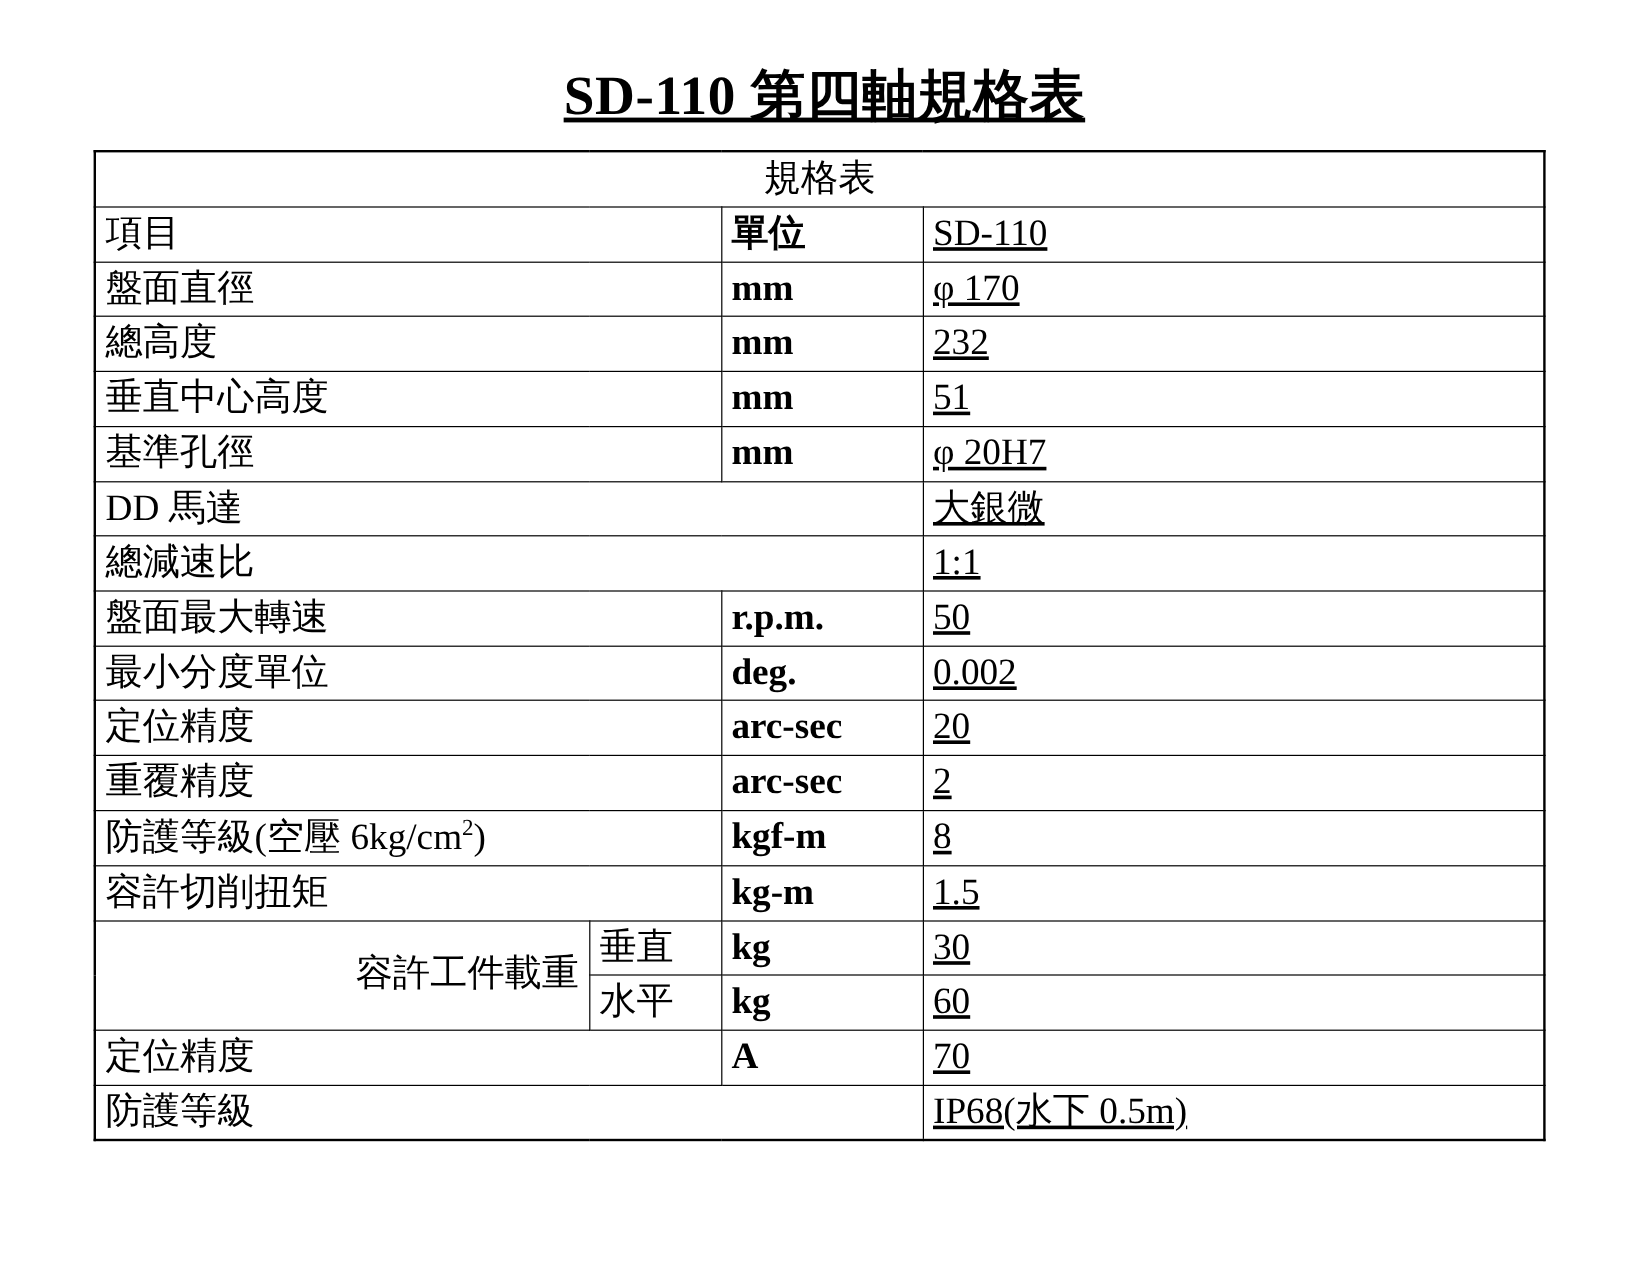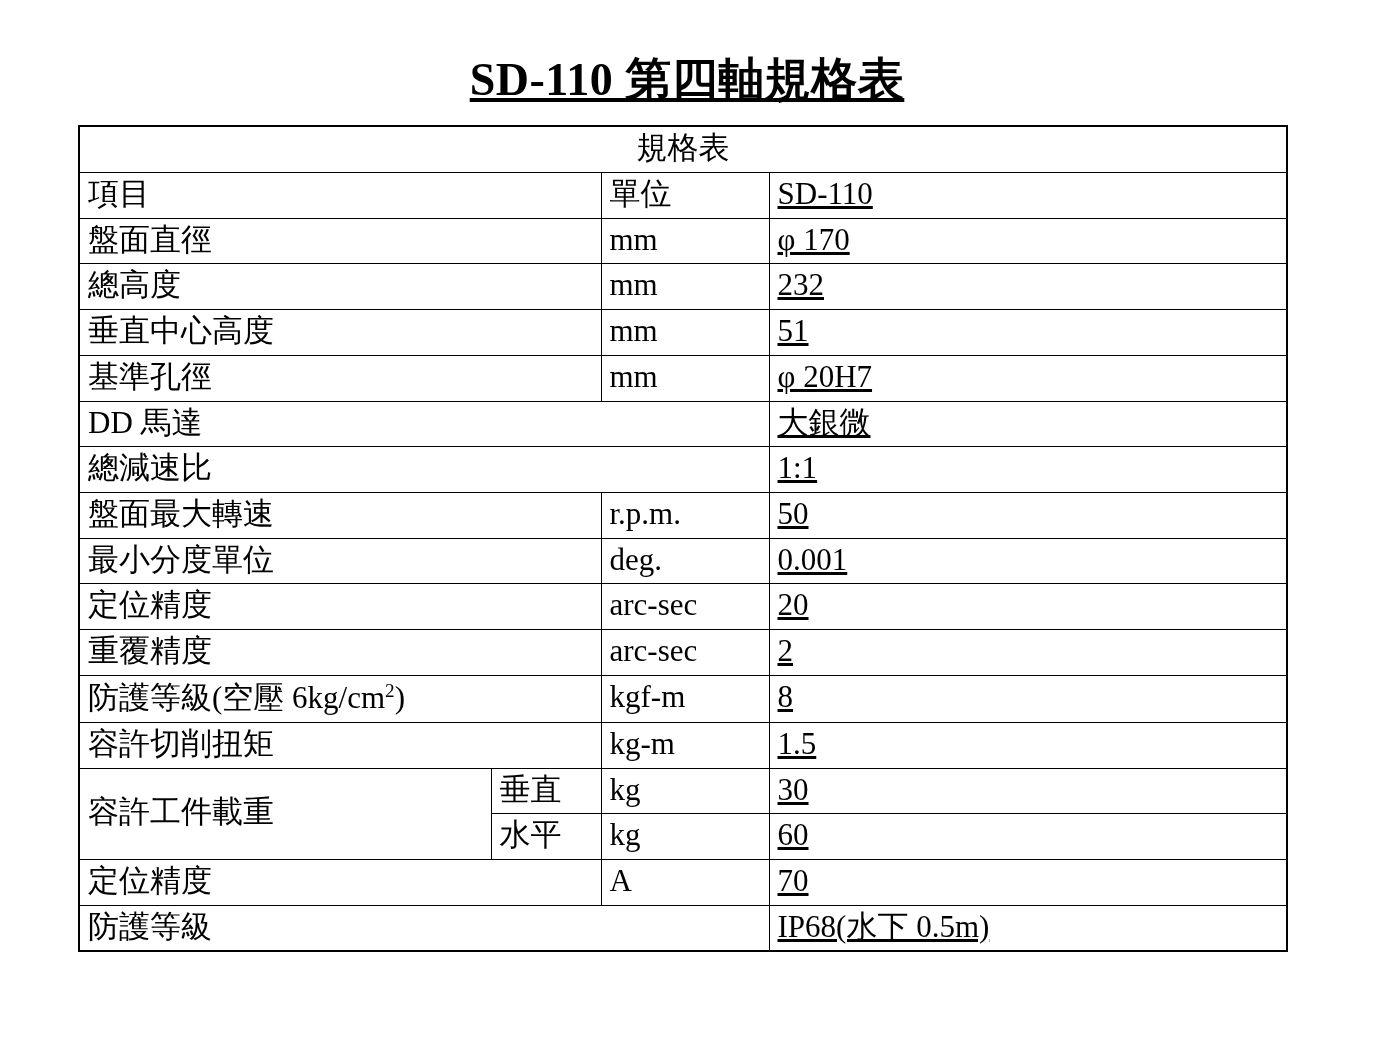--- a/index.html
+++ b/index.html
@@ -52,28 +52,28 @@
   .col-sub    { width: 110px; }
   .col-unit   { width: 168px; }
   .col-value  { width: 518px; }
 
   .hdr {
     text-align: center;
     font-size: 32px;
   }
   .center { }
   .pad-left-sm { padding-left: 14px; }
-  .pad-left-md { padding-left: 22px; }
+  .pad-left-md { padding-left: 22px; font-weight: bold; }
   .val { padding-left: 14px; text-decoration: underline; }
   sup {
     font-size: 0.62em;
     vertical-align: super;
   }
   .vmerge {
-    text-align: left;
+    text-align: right;
     vertical-align: middle;
   }
 </style>
 </head>
 <body>
 
 <div class="page">
 
   <div class="doc-title">SD-110  第四軸規格表</div>
 
@@ -131,21 +131,21 @@
 
       <tr>
         <td colspan="2" class="pad-left-sm">盤面最大轉速</td>
         <td class="pad-left-md">r.p.m.</td>
         <td class="val">50</td>
       </tr>
 
       <tr>
         <td colspan="2" class="pad-left-sm">最小分度單位</td>
         <td class="pad-left-md">deg.</td>
-        <td class="val">0.001</td>
+        <td class="val">0.002</td>
       </tr>
 
       <tr>
         <td colspan="2" class="pad-left-sm">定位精度</td>
         <td class="pad-left-md">arc-sec</td>
         <td class="val">20</td>
       </tr>
 
       <tr>
         <td colspan="2" class="pad-left-sm">重覆精度</td>

